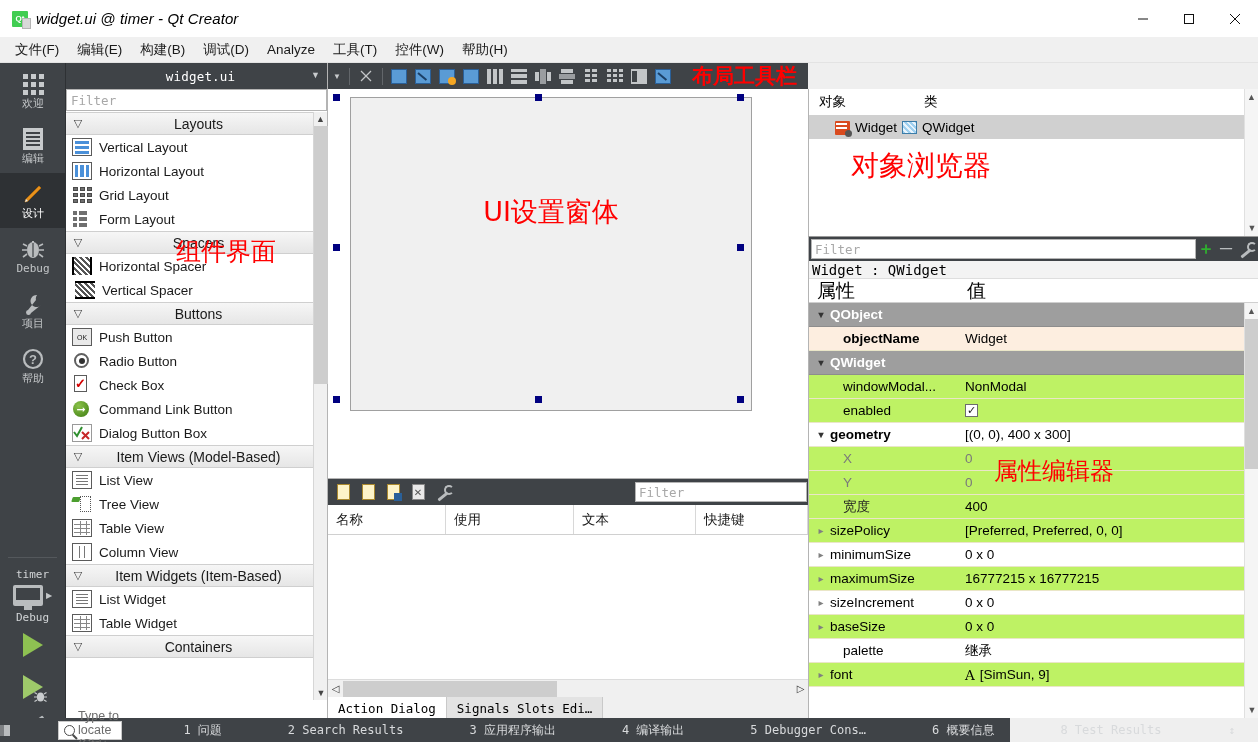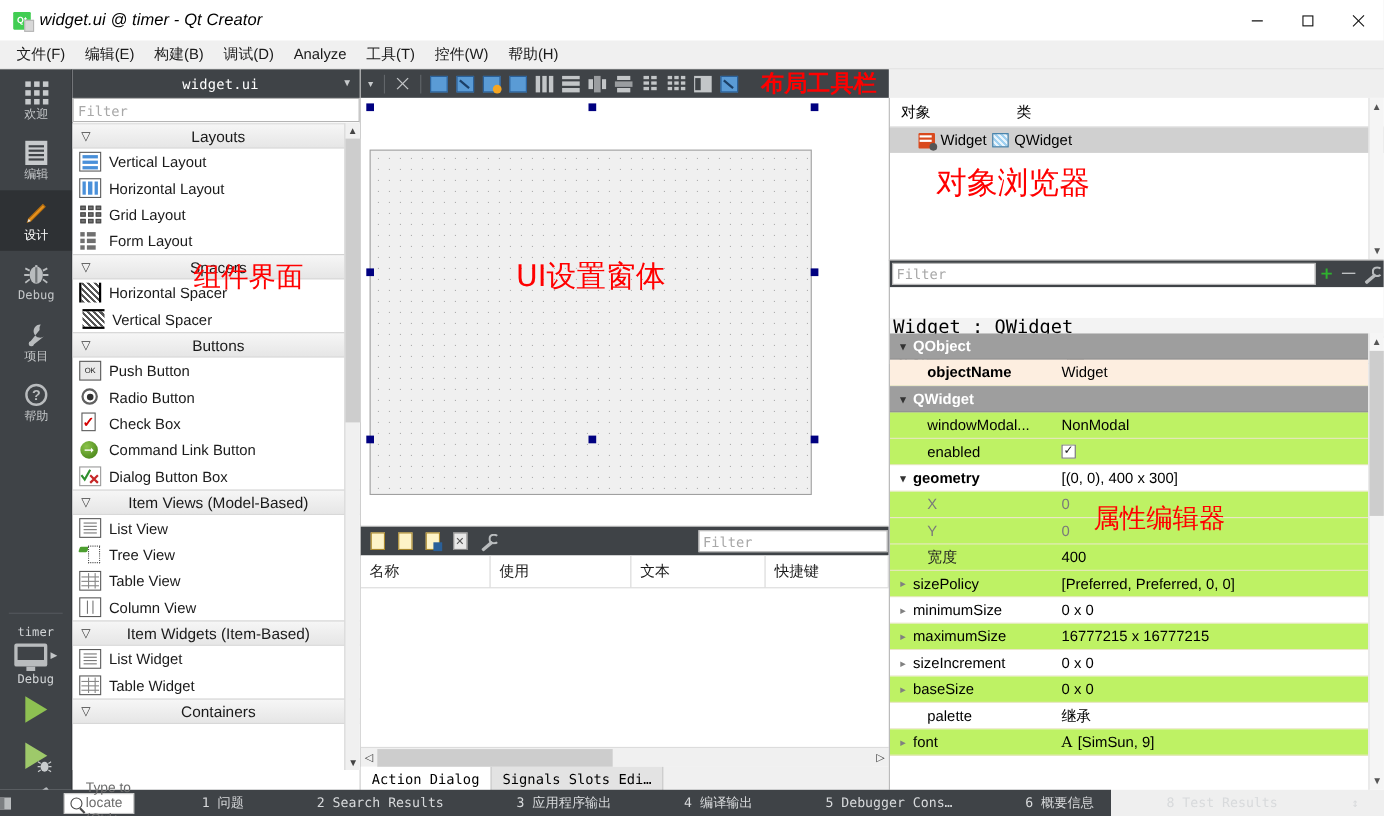--- a/index.html
+++ b/index.html
@@ -186,24 +186,24 @@
     margin-left:16px; color:#ff0000; font-size:21px; font-weight:bold; white-space:nowrap;
     font-family:"DejaVu Sans","Liberation Sans",sans-serif;
   }
 
   
   .canvas{
     position:absolute; left:328px; top:89px; width:480px; height:389px;
     background:#ffffff; overflow:hidden;
   }
   .form{
-    position:absolute; left:8px; top:8px; width:402px; height:314px;
+    position:absolute; left:22px; top:8px; width:402px; height:314px;
     background:#f0f0f0; border:1px solid #a0a0a0;
     background-image:radial-gradient(#9e9e9e .6px, transparent .7px);
-    background-size:10px 10px; background-position:2px 2px;margin-top:39px;
+    background-size:10px 10px; background-position:2px 2px;
   }
   .form-label{
     position:absolute; left:0; right:0; top:96px; text-align:center;
     color:#ff0000; font-size:27px; font-family:"DejaVu Sans","Liberation Sans",sans-serif;
     white-space:nowrap;
   }
   .handle{ position:absolute; width:7px; height:7px; background:#000080; }
 
   
   .actionpane{
@@ -273,21 +273,21 @@
   .pe-toolbar{ height:24px; background:#3f4347; display:flex; align-items:center; padding:0 2px;}
   .pe-filter{
     flex:1; height:20px; background:#fff; border:1px solid #b4b4b4; display:flex; align-items:center;
     padding-left:3px; color:#a8a8a8; font-family:"DejaVu Sans Mono", monospace; font-size:12.5px;
   }
   .pe-tb{ width:20px; height:20px; display:flex; align-items:center; justify-content:center; position:relative;}
   .plusico{ color:#2fb12f; font-size:17px; font-weight:bold; line-height:14px;}
   .minusico{ color:#bfc2c4; font-size:17px; font-weight:bold; line-height:10px;}
   .pe-obj{
     height:18px; background:#f3f3f3; display:flex; align-items:center; padding-left:3px;
-    font-family:"DejaVu Sans Mono", monospace; font-size:17px; border-bottom:1px solid #dedede;margin-top:28px;
+    font-family:"DejaVu Sans Mono", monospace; font-size:14px; border-bottom:1px solid #dedede;
   }
   .pe-head{ height:24px; display:flex; border-bottom:1px solid #cfcfcf; background:#fff;}
   .pe-head div{ display:flex; align-items:center; padding-left:8px; font-size:19px;}
   .pe-table{ position:absolute; left:0; right:14px; top:66px; bottom:0; overflow:hidden;}
   .prow{ height:24px; display:flex; align-items:center; font-size:13.5px; border-bottom:1px solid #eae6c8;}
   .prow.group{ background:#9e9e9e; color:#fff; font-weight:bold; border-bottom:1px solid #8d8d8d;}
   .prow .pname{ width:150px; display:flex; align-items:center; gap:3px; padding-left:6px; overflow:hidden; white-space:nowrap;}
   .prow .pval{ flex:1; padding-left:6px; overflow:hidden; white-space:nowrap; display:flex; align-items:center; gap:5px;}
   .prow.yellow{ background:#bef264; }
   .prow.peach{ background:#fdeee0; }

